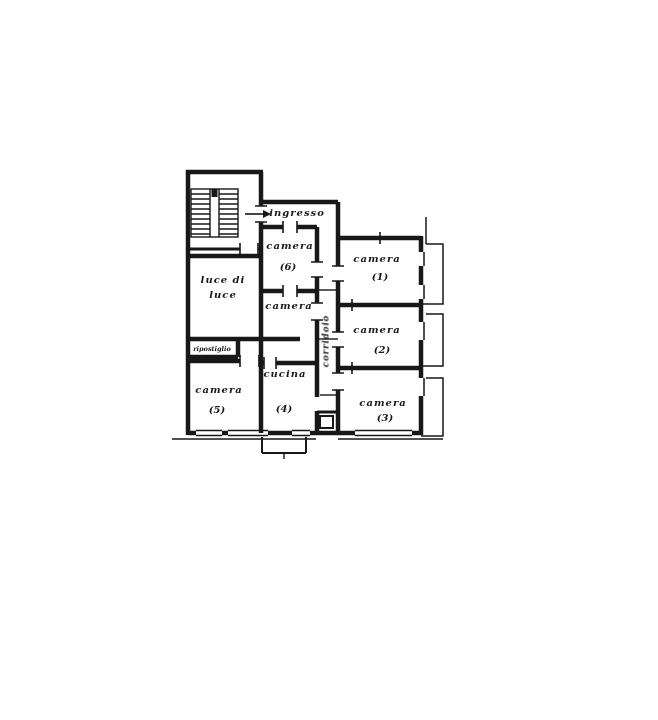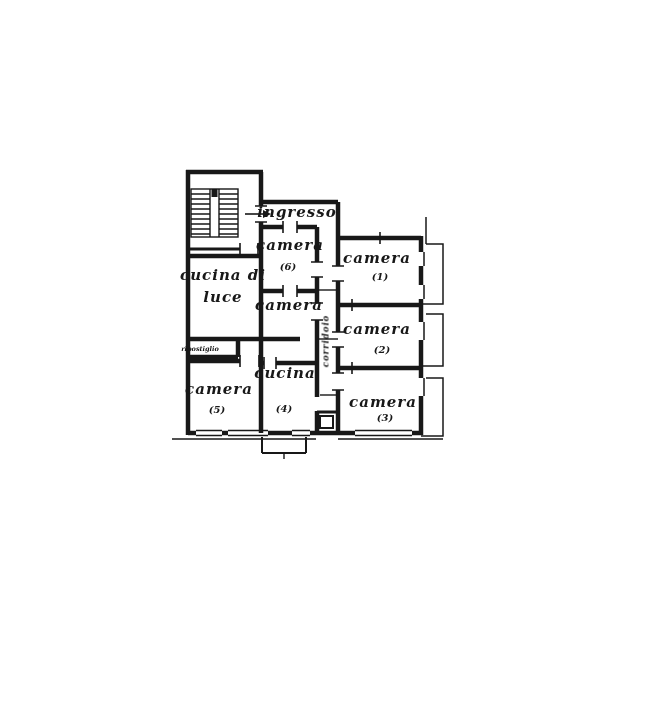--- a/index.html
+++ b/index.html
@@ -16,21 +16,21 @@
     transform:translate(-50%,-50%);
     color:#181818;
     font-style:italic;
     font-weight:bold;
     white-space:nowrap;
     letter-spacing:1px;
     text-align:center;
     line-height:1.05;
     filter:blur(0.2px);
   }
-  .room{font-size:15px;}
+  .room{font-size:10px;}
   .num{font-size:10px;letter-spacing:0;}
   .two-line{line-height:1.45;}
   .vertical{transform:translate(-50%,-50%) rotate(-90deg);}
   .tiny{font-size:6.5px;letter-spacing:0;}
 </style>
 </head>
 <body>
 
 <div class="page">
 
@@ -154,27 +154,27 @@
   </svg>
 
   <div class="lbl room" style="left:297px;top:213px;">ingresso</div>
 
   <div class="lbl room" style="left:290px;top:246px;">camera</div>
   <div class="lbl num" style="left:288px;top:267px;">(6)</div>
 
   <div class="lbl room" style="left:289px;top:306px;">camera</div>
 
   <div class="lbl room two-line" style="left:223px;top:287px;">
-    <div>cucina di</div>
+    <div>luce di</div>
     <div>luce</div>
   </div>
 
   <div class="lbl room vertical" style="left:326px;top:341px;font-size:8.5px;">corridoio</div>
 
-  <div class="lbl tiny" style="left:200px;top:349px;">ripostiglio</div>
+  <div class="lbl tiny" style="left:212px;top:349px;">ripostiglio</div>
 
   <div class="lbl room" style="left:377px;top:259px;">camera</div>
   <div class="lbl num" style="left:380px;top:277px;">(1)</div>
 
   <div class="lbl room" style="left:377px;top:330px;">camera</div>
   <div class="lbl num" style="left:382px;top:350px;">(2)</div>
 
   <div class="lbl room" style="left:383px;top:403px;">camera</div>
   <div class="lbl num" style="left:385px;top:418px;">(3)</div>
 

